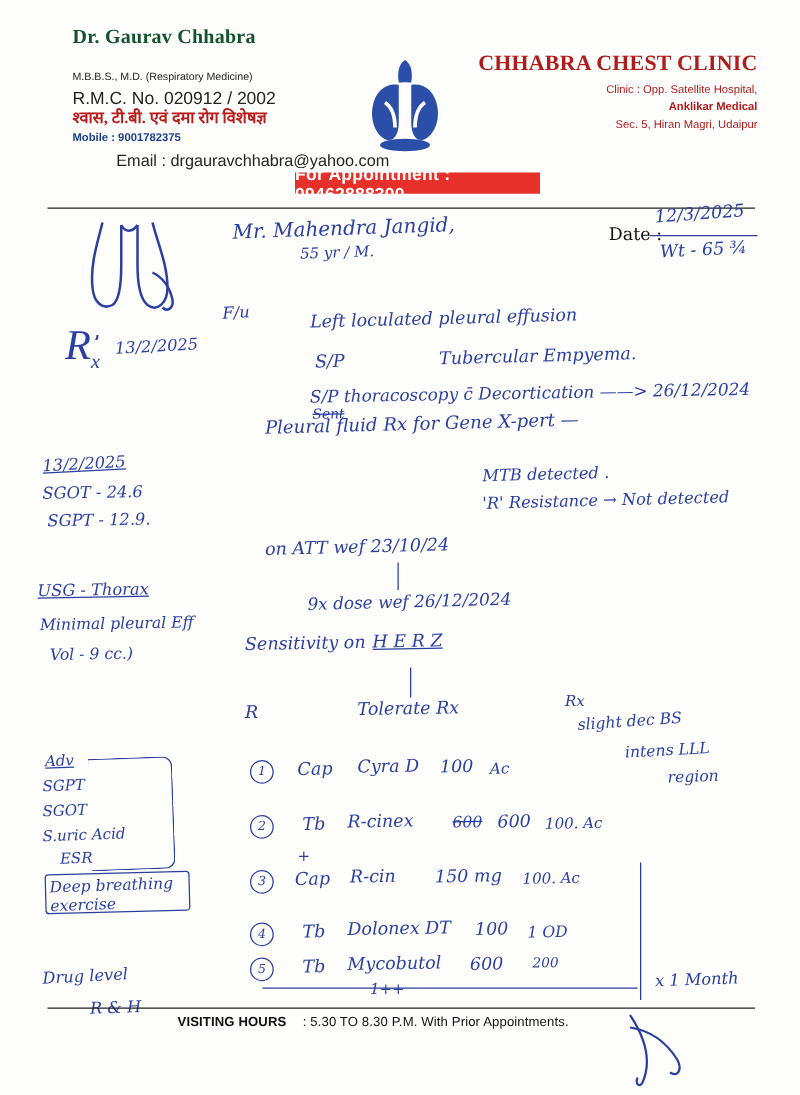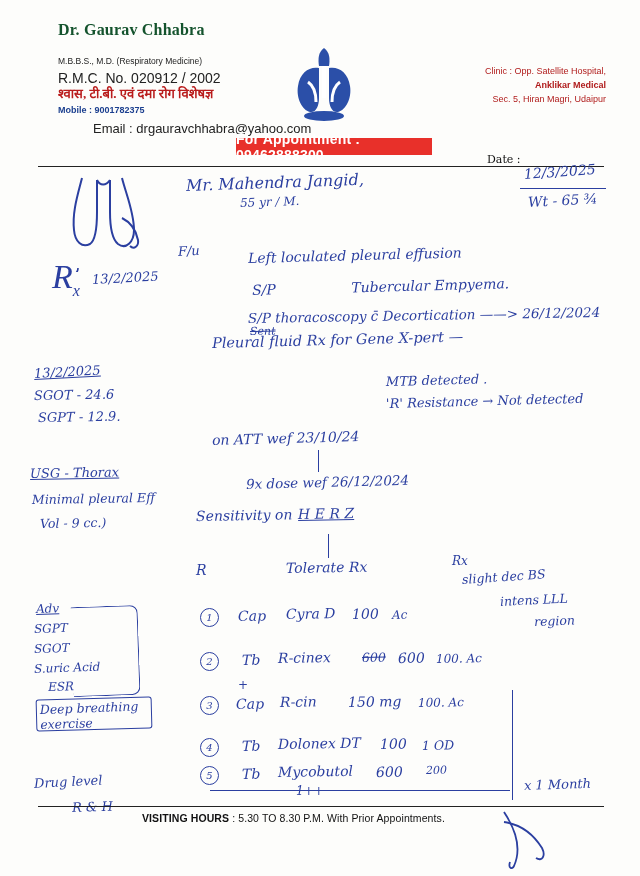--- a/index.html
+++ b/index.html
@@ -136,21 +136,21 @@
     border-top: 1px solid #222;
   }
   .visiting {
     position: absolute;
     left: 142px; top: 812px;
     font-size: 10.5px;
     font-weight: bold;
     color: #111;
     letter-spacing: 0.1px;
   }
-  .visiting span.light { font-weight: normal; }
+  .visiting span.light { font-weight: normal; margin-left: 10px; }
 
   
   .hw {
     position: absolute;
     font-family: "DejaVu Serif", serif;
     color: #2b3fa0;
     font-style: italic;
     white-space: pre;
     transform-origin: left center;
   }
@@ -237,20 +237,21 @@
     <svg class="logo" viewBox="0 0 72 80">
       <path d="M36 6 C30 10 30 18 31 24 L41 24 C42 18 42 10 36 6 Z" fill="#2b4fa8"></path>
       <path d="M31 26 C22 24 12 30 10 44 C8 56 14 68 22 70 C28 71 31 64 31 56 Z" fill="#2b4fa8"></path>
       <path d="M41 26 C50 24 60 30 62 44 C64 56 58 68 50 70 C44 71 41 64 41 56 Z" fill="#2b4fa8"></path>
       <path d="M34 24 L38 24 L38 56 L34 56 Z" fill="#ffffff"></path>
       <path d="M20 40 C26 44 28 52 28 60" stroke="#ffffff" stroke-width="3" fill="none"></path>
       <path d="M52 40 C46 44 44 52 44 60" stroke="#ffffff" stroke-width="3" fill="none"></path>
       <ellipse cx="36" cy="74" rx="20" ry="5" fill="#2b4fa8"></ellipse>
     </svg>
 
+    <div class="clinic-name">CHHABRA CHEST CLINIC</div>
     <div class="clinic-line1">Clinic : Opp. Satellite Hospital,</div>
     <div class="clinic-line2">Anklikar Medical</div>
     <div class="clinic-line3">Sec. 5, Hiran Magri, Udaipur</div>
 
     <div class="appt-bar">For Appointment : 09462888300</div>
   </div>
 
   <div class="hr-top"></div>
 
   <svg class="lung-sketch" viewBox="0 0 110 100">
@@ -261,21 +262,21 @@
     <path d="M8 100 C12 104 18 102 18 96" stroke="#2b3fa0" stroke-width="1.6" fill="none"></path>
   </svg>
 
   <div class="rx-symbol">
     <span>R</span><small>x</small>
   </div>
   <div class="hw" style="left:92px; top:272px; font-size:13px; transform:rotate(-3deg);">13/2/2025</div>
 
   <div class="hw" style="left:186px; top:176px; font-size:16px; transform:rotate(-2deg);">Mr. Mahendra Jangid,</div>
   <div class="hw" style="left:240px; top:196px; font-size:12px; transform:rotate(-2deg);">55 yr / M.</div>
-  <div class="hw" style="left:487px; top:153px; font-size:11px; color:#111; font-style:normal;text-align:center;">Date :</div>
+  <div class="hw" style="left:487px; top:180px; font-size:14px; color:#111; font-style:normal;text-align:center;">Date :</div>
   <div class="hw" style="left:524px; top:166px; font-size:14px; transform:rotate(-4deg);">12/3/2025</div>
   <div class="ul" style="left:520px; top:188px; width:86px;"></div>
   <div class="hw" style="left:528px; top:194px; font-size:14px; transform:rotate(-3deg);">Wt - 65 ¾</div>
 
   <div class="hw" style="left:178px; top:244px; font-size:13px; transform:rotate(-3deg);">F/u</div>
 
   <div class="hw" style="left:248px; top:250px; font-size:14px; transform:rotate(-1.5deg);">Left loculated pleural effusion</div>
   <div class="hw" style="left:252px; top:282px; font-size:14px; transform:rotate(-1.5deg);">S/P                 Tubercular Empyema.</div>
   <div class="hw" style="left:248px; top:310px; font-size:13.5px; transform:rotate(-1deg);">S/P thoracoscopy c̄ Decortication ——&gt; 26/12/2024</div>
   <div class="hw" style="left:250px; top:325px; font-size:11px; text-decoration:line-through; transform:rotate(-1deg);">Sent</div>

